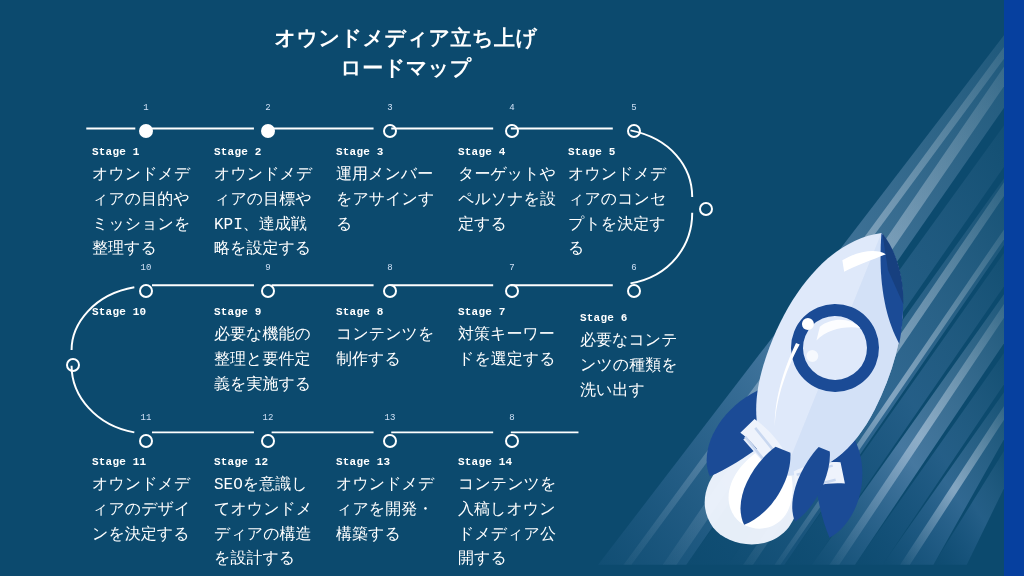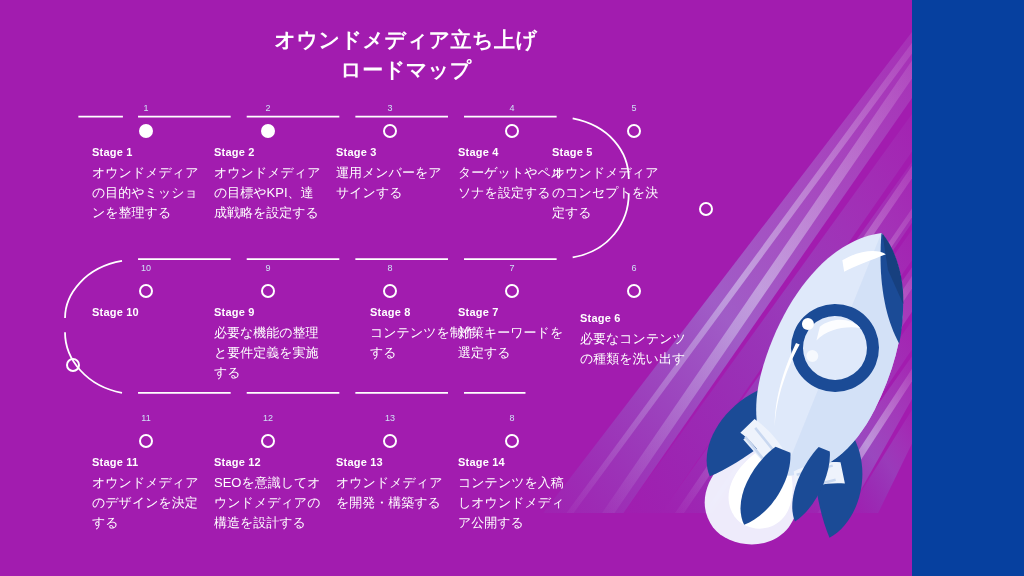--- a/index.html
+++ b/index.html
@@ -2,25 +2,25 @@
 <html><head>
 <meta charset="utf-8">
 <style>
   html, body {
     margin: 0;
     padding: 0;
     background: #06409f;
   }
   #slide {
     position: relative;
-    width: 912px;
+    width: 1004px;
     height: 576px;
     overflow: hidden;
-    background: #a21caf;
-    font-family: Liberation Sans, sans-serif;
+    background: #0c4a6e;
+    font-family: Liberation Mono, monospace;
     color: #ffffff;
   }
   
   #streaks {
     position: absolute;
     inset: 0;
     z-index: 0;
     pointer-events: none;
   }
   
@@ -93,21 +93,21 @@
     width: 108px;
   }
   .stage .stage-title {
     font-size: 11px;
     font-weight: bold;
     color: #ffffff;
     margin: 0 0 5px 0;
     letter-spacing: 0.2px;
   }
   .stage .stage-body {
-    font-size: 13px;
+    font-size: 16px;
     line-height: 1.55;
     color: #ffffff;
     text-align: left;
     margin: 0;
     font-weight: normal;
   }
 </style>
 </head>
 <body>
 
@@ -266,21 +266,21 @@
     <p class="stage-body">オウンドメディアの目標やKPI、達成戦略を設定する</p>
   </div>
   <div class="stage" style="left:336px; top:146px;">
     <p class="stage-title">Stage 3</p>
     <p class="stage-body">運用メンバーをアサインする</p>
   </div>
   <div class="stage" style="left:458px; top:146px;">
     <p class="stage-title">Stage 4</p>
     <p class="stage-body">ターゲットやペルソナを設定する</p>
   </div>
-  <div class="stage" style="left:552px; top:146px;">
+  <div class="stage" style="left:568px; top:146px;">
     <p class="stage-title">Stage 5</p>
     <p class="stage-body">オウンドメディアのコンセプトを決定する</p>
   </div>
 
   <div class="node" style="left:146px; top:291px;">
     <span class="num">10</span>
     <span class="dot"></span>
   </div>
   <div class="node" style="left:268px; top:291px;">
     <span class="num">9</span>
@@ -299,21 +299,21 @@
     <span class="dot"></span>
   </div>
 
   <div class="stage" style="left:92px; top:306px;">
     <p class="stage-title">Stage 10</p>
   </div>
   <div class="stage" style="left:214px; top:306px;">
     <p class="stage-title">Stage 9</p>
     <p class="stage-body">必要な機能の整理と要件定義を実施する</p>
   </div>
-  <div class="stage" style="left:336px; top:306px;margin-left:34px;">
+  <div class="stage" style="left:336px; top:306px;">
     <p class="stage-title">Stage 8</p>
     <p class="stage-body">コンテンツを制作する</p>
   </div>
   <div class="stage" style="left:458px; top:306px;">
     <p class="stage-title">Stage 7</p>
     <p class="stage-body">対策キーワードを選定する</p>
   </div>
   <div class="stage" style="left:580px; top:306px;margin-top:6px;">
     <p class="stage-title">Stage 6</p>
     <p class="stage-body">必要なコンテンツの種類を洗い出す</p>

